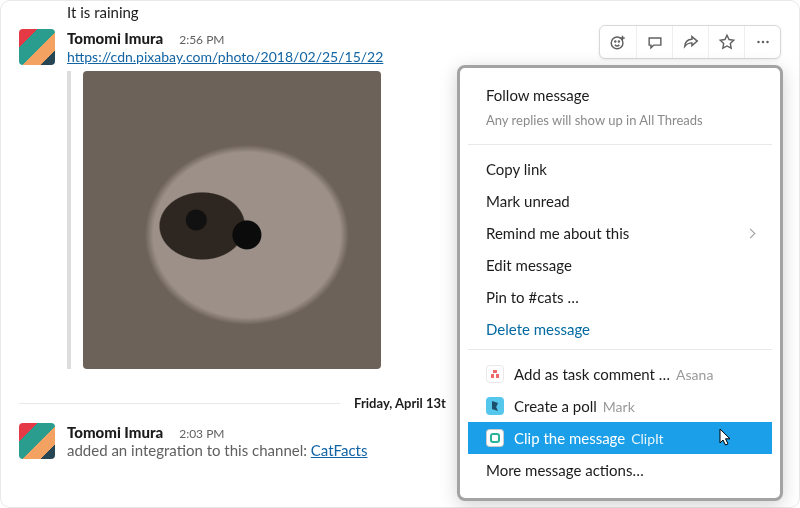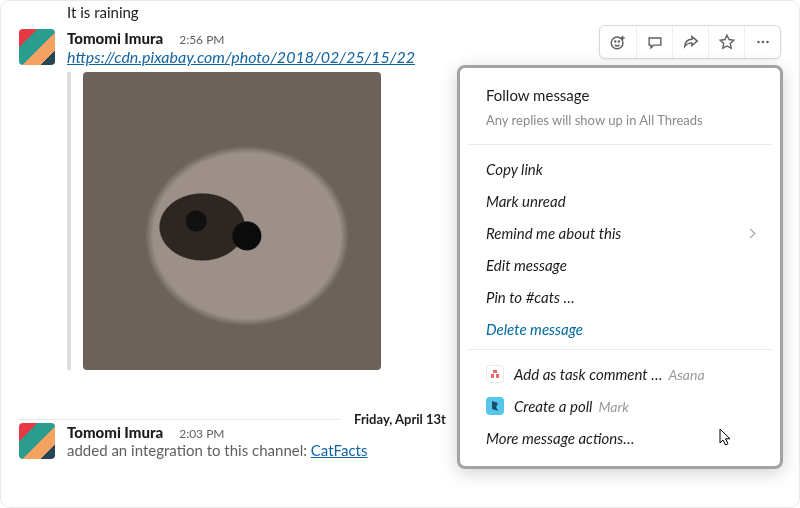--- a/index.html
+++ b/index.html
@@ -28,40 +28,40 @@
   .avatar {
     width: 36px; height: 36px; border-radius: 4px; flex-shrink: 0;
     background: #2b2b2b; position: relative; overflow: hidden;
   }
   .avatar.colorful { background: linear-gradient(135deg,#e63946 0 25%, #2a9d8f 25% 55%, #f4a261 55% 80%, #264653 80% 100%); }
 
   .msg-body { padding-left: 12px; }
   .msg-head { display: flex; align-items: baseline; gap: 16px; }
   .msg-name { font-weight: 900; font-size: 15px; }
   .msg-time { font-size: 12px; color: #616061; }
-  .msg-link { color: #1264a3; font-size: 16px; font-style: italic; }
+  .msg-link { color: #1264a3; font-size: 14px; }
 
   .attachment {
     margin-top: 6px;
     border-left: 4px solid #dddddd;
     padding-left: 12px;
   }
   .raccoon {
     width: 298px; height: 298px; border-radius: 4px;
     background:
       radial-gradient(circle at 38% 50%, #111 0 10px, transparent 11px),
       radial-gradient(circle at 55% 55%, #0b0b0b 0 14px, transparent 15px),
       radial-gradient(ellipse 70px 55px at 40% 52%, #2e2620 0 60%, transparent 62%),
       radial-gradient(ellipse 170px 150px at 55% 55%, #9c9088 0 55%, #6d625a 60% 100%),
       linear-gradient(145deg,#3a2f25,#6a5a4c 40%,#8d7e70 70%,#4e4238);
   }
 
   
   .date-divider {
-    position: absolute; left: 0; right: 0; top: 410px;
+    position: absolute; left: 0; right: 0; top: 394px;
     text-align: center; font-size: 13px; font-weight: 700; color: #1d1c1d;
   }
   .date-divider::before {
     content: ""; position: absolute; left: 18px; right: 18px; top: 50%;
     height: 1px; background: #e8e8e8;
   }
   .date-divider span { position: relative; background: #fff; padding: 0 14px; }
 
   
   .msg-lower { position: absolute; top: 422px; left: 0; right: 0; }
@@ -94,21 +94,20 @@
     font-size: 15px;
   }
   .ctx-section { padding: 6px 18px 12px 18px; }
   .ctx-title { font-size: 15px; color: #1d1c1d; }
   .ctx-subtitle { font-size: 13px; color: #8a8a8a; margin-top: 8px; }
   .ctx-hr { height: 1px; background: #e8e8e8; margin: 4px 0 8px 0; }
   .ctx-item {
     display: flex; align-items: center;
     padding: 7px 18px; cursor: pointer;
     color: #1d1c1d;
-    font-style: italic;
   }
   .ctx-item.highlight { background: #1a9fe8; color: #fff; }
   .ctx-item.highlight .ctx-meta { color: #e6f4fc; }
   .ctx-item.danger { color: #0369a1; }
   .ctx-item .chevron { margin-left: auto; width: 7px; height: 7px;
     border-top: 1.5px solid #9a9a9a; border-right: 1.5px solid #9a9a9a;
     transform: rotate(45deg);
   }
   .ctx-item .app-icon {
     width: 18px; height: 18px; border-radius: 4px; margin-right: 10px;
@@ -244,20 +243,25 @@
   <div class="ctx-item">
     <span class="app-icon ai-asana"></span>
     <span class="ctx-label">Add as task comment …</span>
     <span class="ctx-meta">Asana</span>
   </div>
   <div class="ctx-item">
     <span class="app-icon ai-polly"></span>
     <span class="ctx-label">Create a poll</span>
     <span class="ctx-meta">Mark</span>
   </div>
+  <div class="ctx-item highlight">
+    <span class="app-icon ai-clipit"></span>
+    <span class="ctx-label">Clip the message</span>
+    <span class="ctx-meta">ClipIt</span>
+  </div>
   <div class="ctx-item">
     <span class="ctx-label">More message actions…</span>
   </div>
 
   <div class="cursor">
     <svg viewBox="0 0 18 22">
           <path fill="#fff" stroke="#000" stroke-width="1" d="M2 1l0 14 3-3 2.5 5 2.5-1.2-2.5-5 4.5 0z"></path>
         </svg>
   </div>
 </div>

